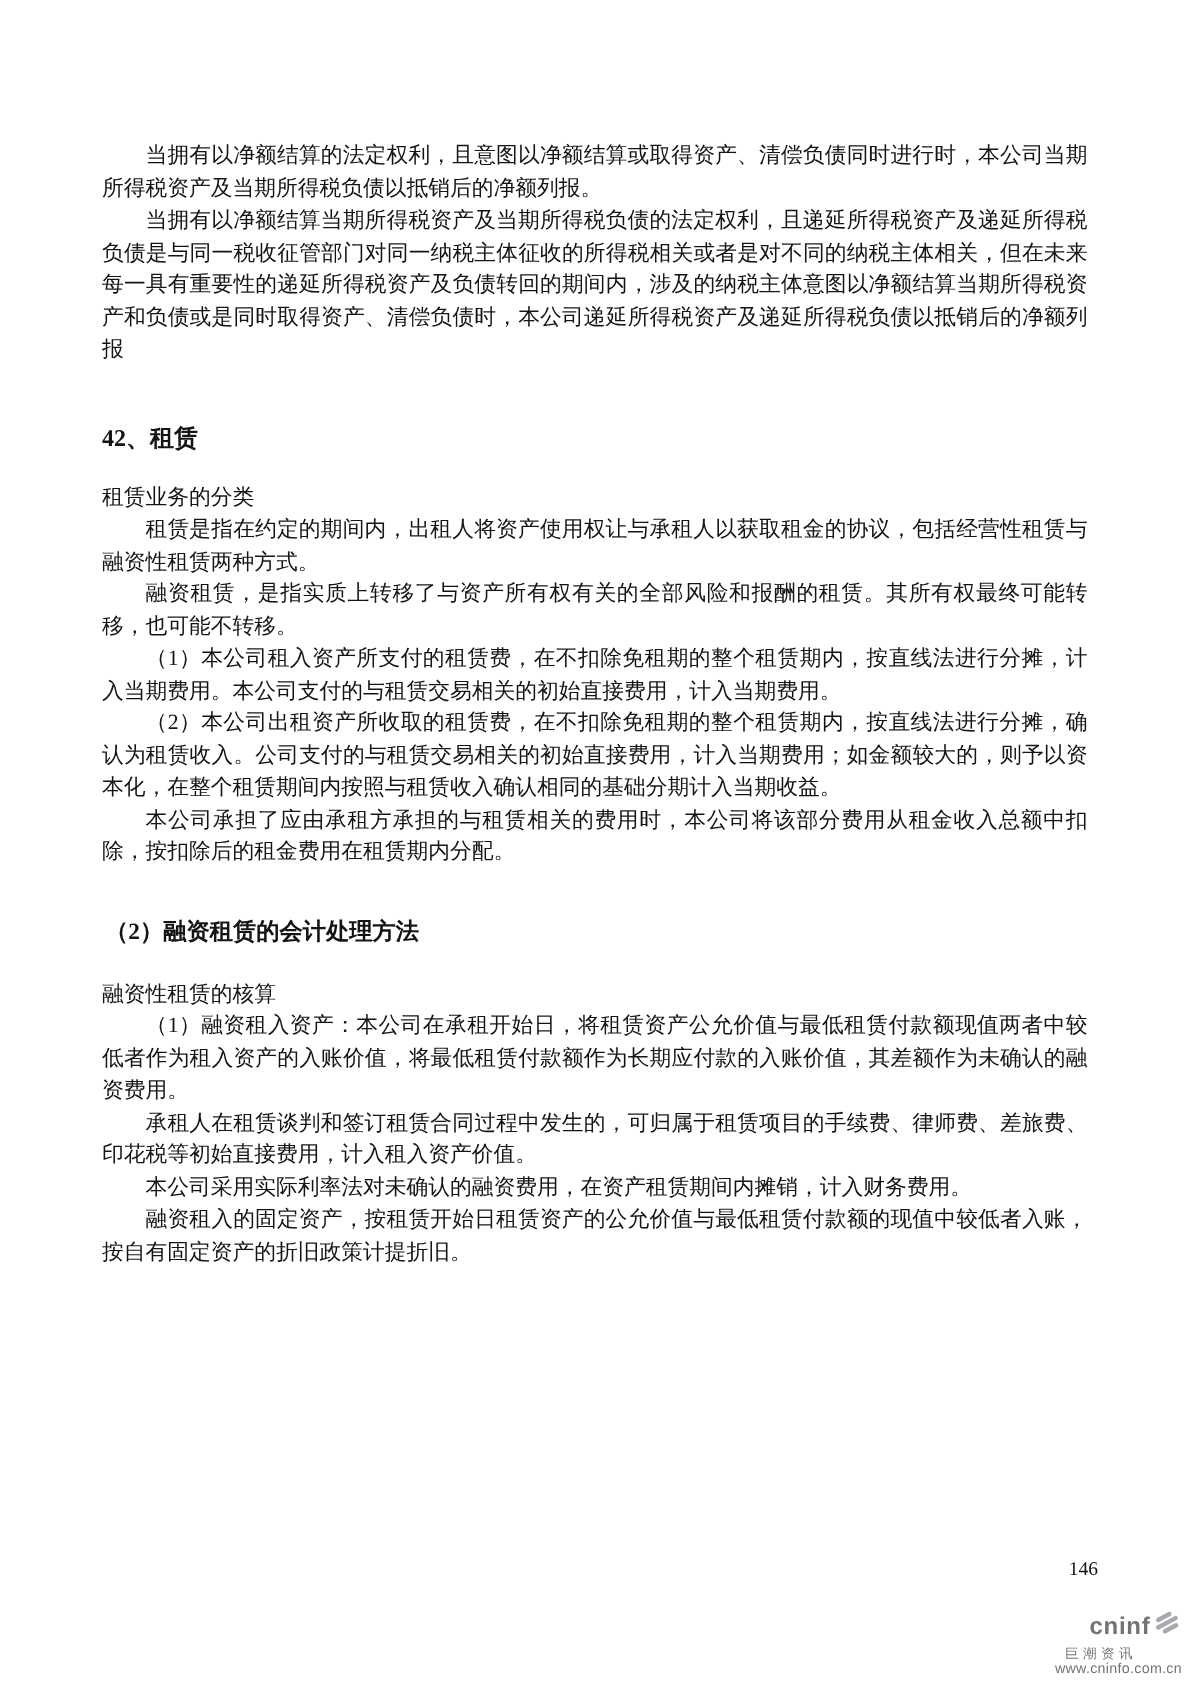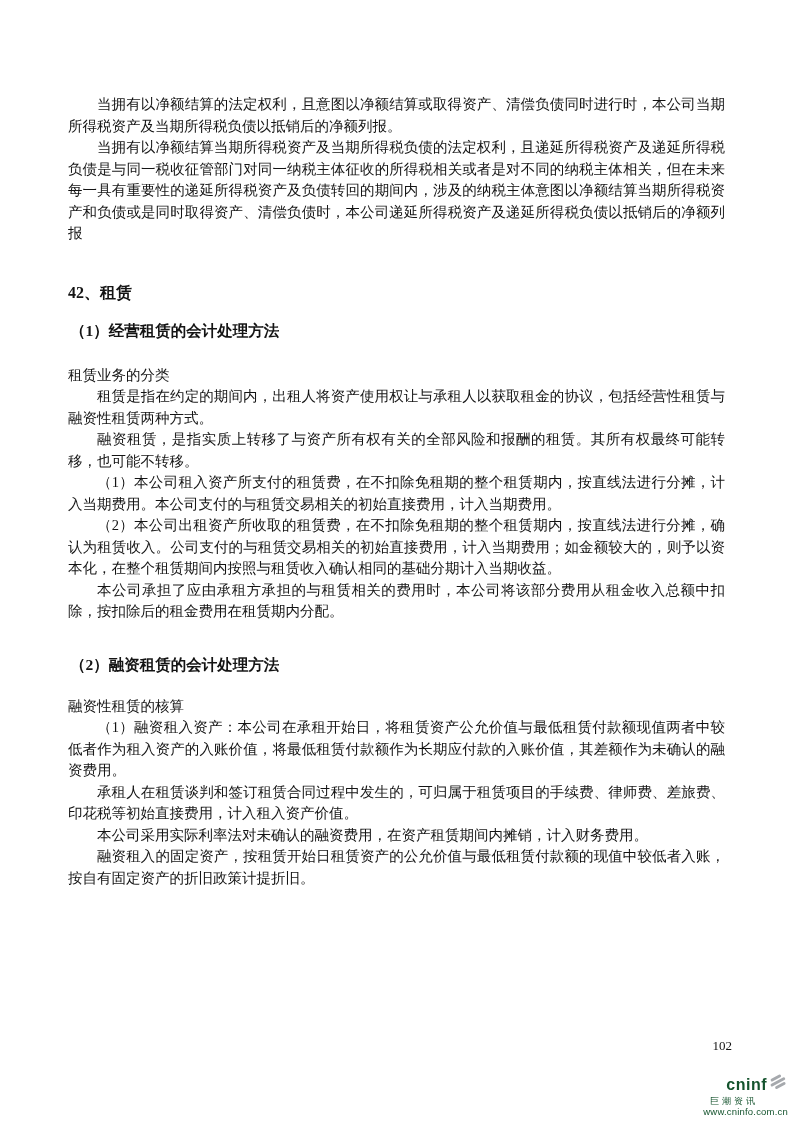--- a/index.html
+++ b/index.html
@@ -63,21 +63,21 @@
     position: absolute;
     top: 1038px;
     right: 61px;
     font-size: 13px;
   }
   .cninfo {
     position: absolute;
     right: 5px;
     top: 1074px;
     width: 110px;
-    color: #14532d;
+    color: #737373;
     font-family: "Liberation Sans", "DejaVu Sans", sans-serif;
     text-align: right;
     line-height: 1;
   }
   .cninfo .brand-row {
     display: flex;
     align-items: center;
     justify-content: flex-end;
     gap: 2px;
   }
@@ -99,36 +99,35 @@
 </head>
 <body>
 
 <div class="page">
 
 
   <div class="doc-body">
     <p class="para">当拥有以净额结算的法定权利，且意图以净额结算或取得资产、清偿负债同时进行时，本公司当期所得税资产及当期所得税负债以抵销后的净额列报。</p>
     <p class="para">当拥有以净额结算当期所得税资产及当期所得税负债的法定权利，且递延所得税资产及递延所得税负债是与同一税收征管部门对同一纳税主体征收的所得税相关或者是对不同的纳税主体相关，但在未来每一具有重要性的递延所得税资产及负债转回的期间内，涉及的纳税主体意图以净额结算当期所得税资产和负债或是同时取得资产、清偿负债时，本公司递延所得税资产及递延所得税负债以抵销后的净额列报</p>
     <h2 class="h2">42、租赁</h2>
-    <h3 class="h3">（1）经营租赁的会计处理方法</h3>
     <p class="label">租赁业务的分类</p>
     <p class="para">租赁是指在约定的期间内，出租人将资产使用权让与承租人以获取租金的协议，包括经营性租赁与融资性租赁两种方式。</p>
     <p class="para">融资租赁，是指实质上转移了与资产所有权有关的全部风险和报酬的租赁。其所有权最终可能转移，也可能不转移。</p>
     <p class="para">（1）本公司租入资产所支付的租赁费，在不扣除免租期的整个租赁期内，按直线法进行分摊，计入当期费用。本公司支付的与租赁交易相关的初始直接费用，计入当期费用。</p>
     <p class="para">（2）本公司出租资产所收取的租赁费，在不扣除免租期的整个租赁期内，按直线法进行分摊，确认为租赁收入。公司支付的与租赁交易相关的初始直接费用，计入当期费用；如金额较大的，则予以资本化，在整个租赁期间内按照与租赁收入确认相同的基础分期计入当期收益。</p>
     <p class="para">本公司承担了应由承租方承担的与租赁相关的费用时，本公司将该部分费用从租金收入总额中扣除，按扣除后的租金费用在租赁期内分配。</p>
     <h3 class="h3 h3-sp">（2）融资租赁的会计处理方法</h3>
     <p class="label">融资性租赁的核算</p>
     <p class="para">（1）融资租入资产：本公司在承租开始日，将租赁资产公允价值与最低租赁付款额现值两者中较低者作为租入资产的入账价值，将最低租赁付款额作为长期应付款的入账价值，其差额作为未确认的融资费用。</p>
     <p class="para">承租人在租赁谈判和签订租赁合同过程中发生的，可归属于租赁项目的手续费、律师费、差旅费、印花税等初始直接费用，计入租入资产价值。</p>
     <p class="para">本公司采用实际利率法对未确认的融资费用，在资产租赁期间内摊销，计入财务费用。</p>
     <p class="para">融资租入的固定资产，按租赁开始日租赁资产的公允价值与最低租赁付款额的现值中较低者入账，按自有固定资产的折旧政策计提折旧。</p>
   </div>
 
-  <div class="page-number">102</div>
+  <div class="page-number">146</div>
 
   <div class="cninfo">
     <div class="brand-row">
       <span class="brand">cninf</span>
       <span>
         <svg width="19" height="18" viewBox="0 0 20 19" aria-hidden="true">
           <g fill="#a6a9ad" transform="rotate(-28 10 9.5)">
             <rect x="4" y="2" width="12" height="3.1" rx="1.55"></rect>
             <rect x="1.5" y="6.6" width="17" height="3.1" rx="1.55"></rect>
             <rect x="4.5" y="11.2" width="12" height="3.1" rx="1.55"></rect>

